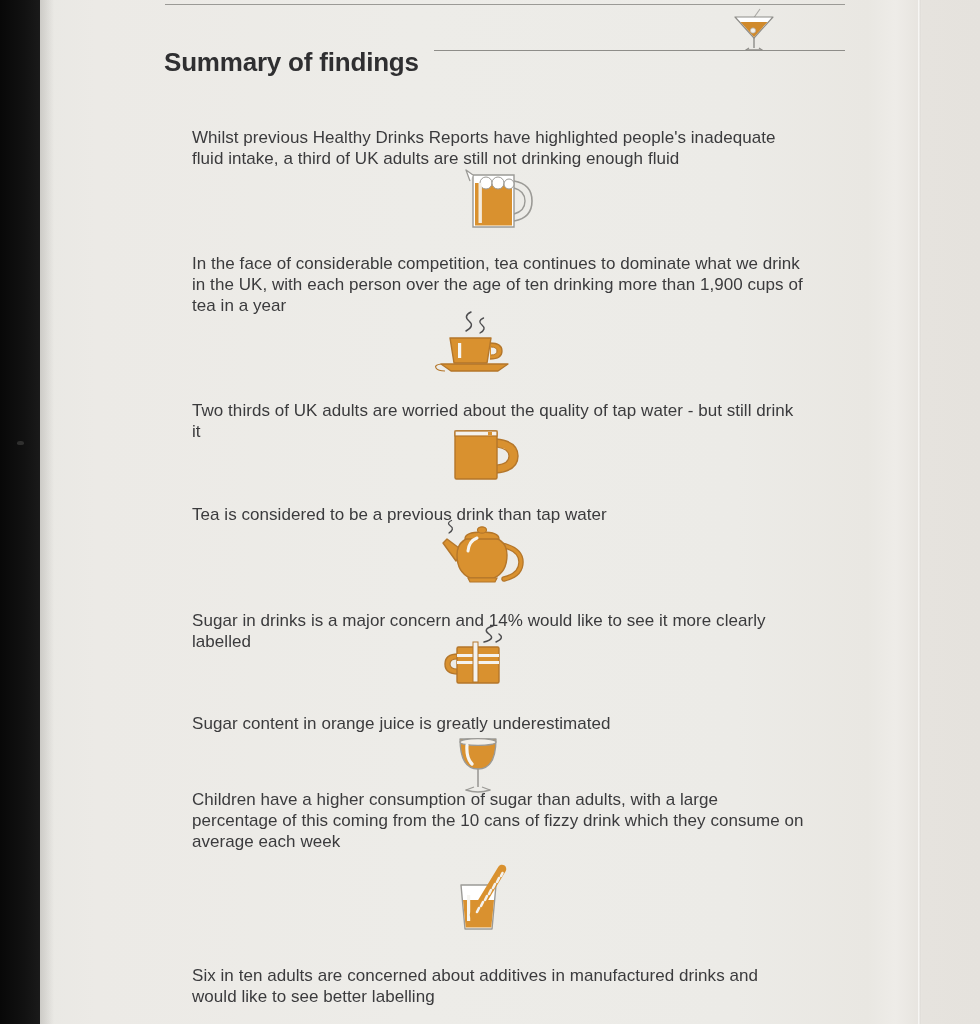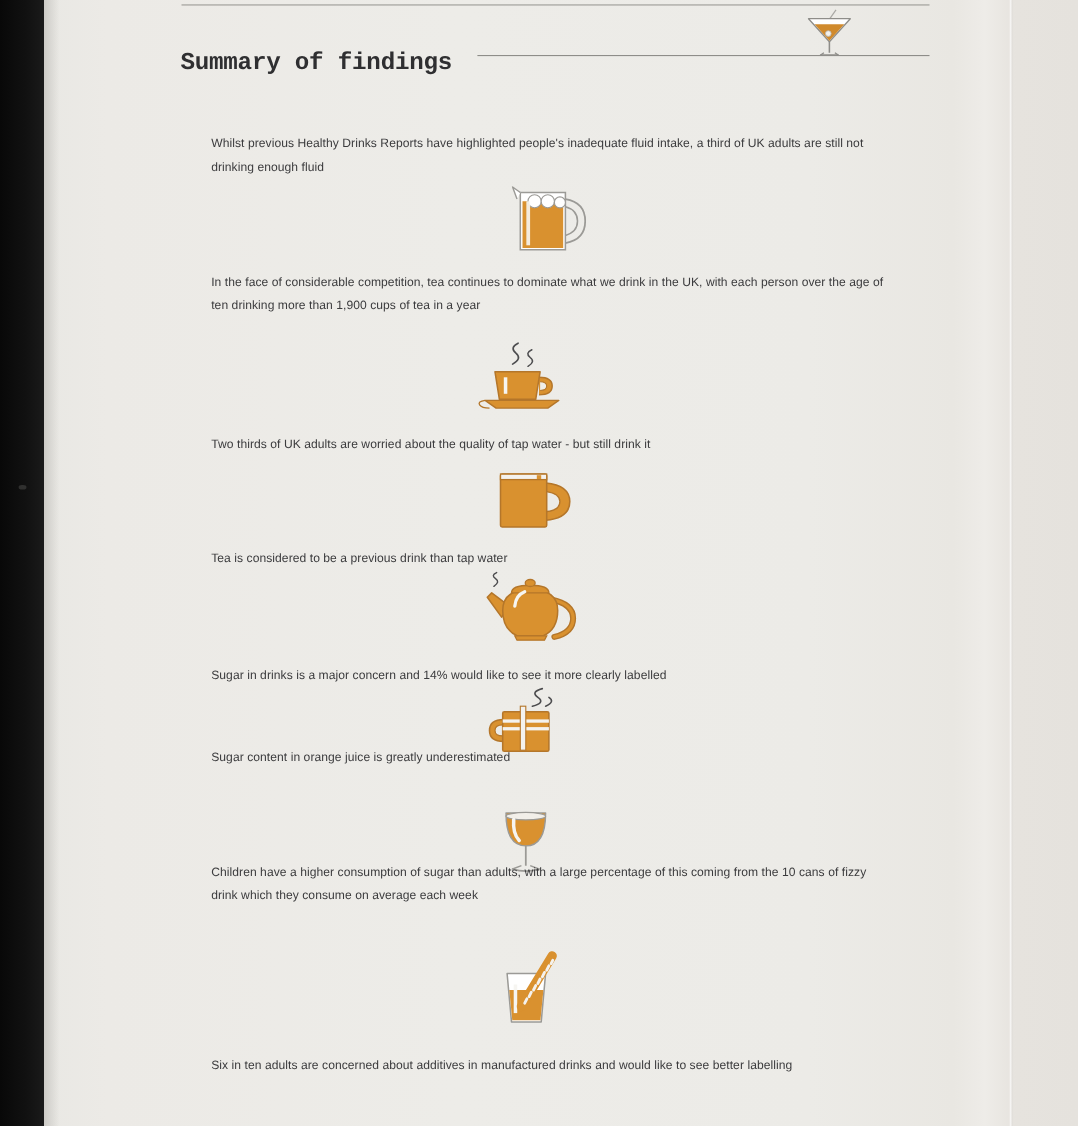--- a/index.html
+++ b/index.html
@@ -84,26 +84,25 @@
     left: 125px;
     top: 4px;
     width: 680px;
     height: 1px;
     background: #9b9a96;
   }
   .page-title {
     position: absolute;
     left: 124px;
     top: 30px;
-    font-size: 22px;
+    font-size: 26px;
     font-weight: bold;
     color: #2f2f31;
     letter-spacing: -0.2px;
     white-space: nowrap;
-    font-family: Liberation Mono, monospace;
   }
   .rule-title {
     position: absolute;
     left: 394px;
     top: 50px;
     width: 411px;
     height: 1px;
     background: #8e8d89;
   }
   .header-icon {
@@ -124,21 +123,21 @@
   }
   .finding {
     position: absolute;
     left: 0;
     width: 940px;
   }
   .finding-text {
     position: absolute;
     left: 152px;
     width: 612px;
-    font-size: 11px;
+    font-size: 17px;
     line-height: 21px;
     color: #3b3b3d;
     letter-spacing: 0.05px;
   }
   .finding-icon {
     position: absolute;
     width: 120px;
     height: 80px;
     left: 380px;
     display: flex;
@@ -286,21 +285,21 @@
 
             <rect x="29" y="34" width="42" height="3" fill="#f4f2ee"></rect>
             <rect x="29" y="41" width="42" height="3" fill="#f4f2ee"></rect>
 
             <rect x="45" y="22" width="5" height="40" fill="#f4f2ee" stroke="#b4762a" stroke-width="1"></rect>
           </svg>
         </div>
       </div>
 
       <div class="finding" style="top:0">
-        <p class="finding-text" style="top:668px">Sugar content in orange juice is greatly underestimated</p>
+        <p class="finding-text" style="top:696px">Sugar content in orange juice is greatly underestimated</p>
         <div class="finding-icon" style="top:722px;left:378px">
           <svg viewBox="0 0 100 70" width="100" height="70" aria-hidden="true">
 
             <path d="M32 12 L68 12 q0 30 -18 30 q-18 0 -18 -30 Z" fill="#d9912f" stroke="#9b9a96" stroke-width="1.3" stroke-linejoin="round"></path>
 
             <ellipse cx="50" cy="15" rx="18" ry="3.4" fill="#f2efe9" stroke="#9b9a96" stroke-width="1.1"></ellipse>
 
             <path d="M39 18 q-1 13 5 19" fill="none" stroke="#f6f5f1" stroke-width="3.2" stroke-linecap="round"></path>
 
             <line x1="50" y1="42" x2="50" y2="60" stroke="#9b9a96" stroke-width="1.6"></line>

